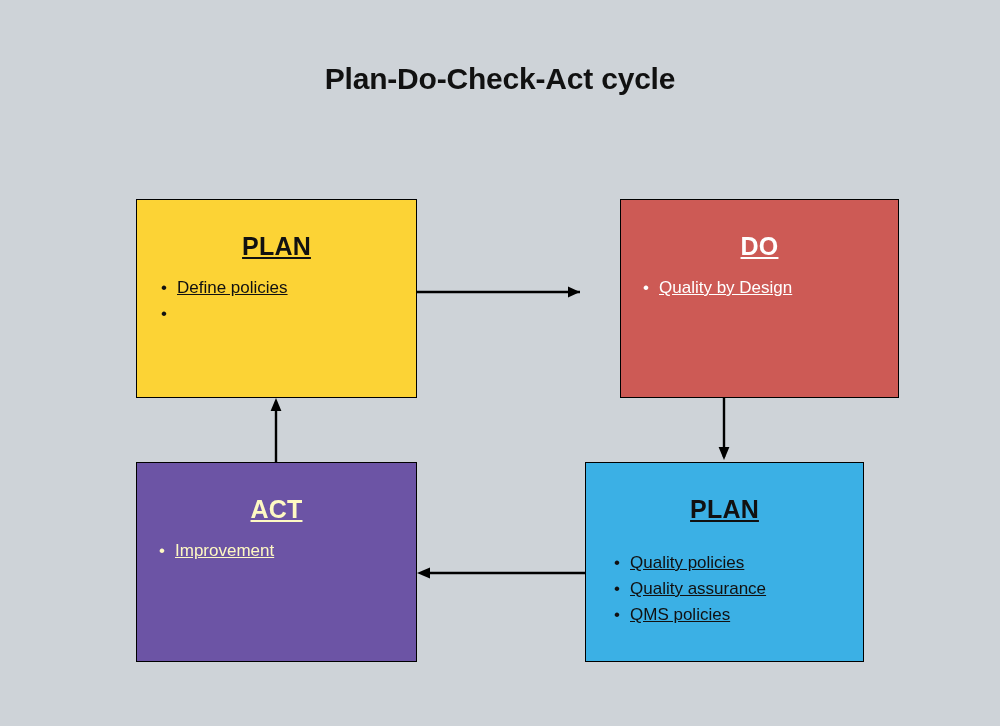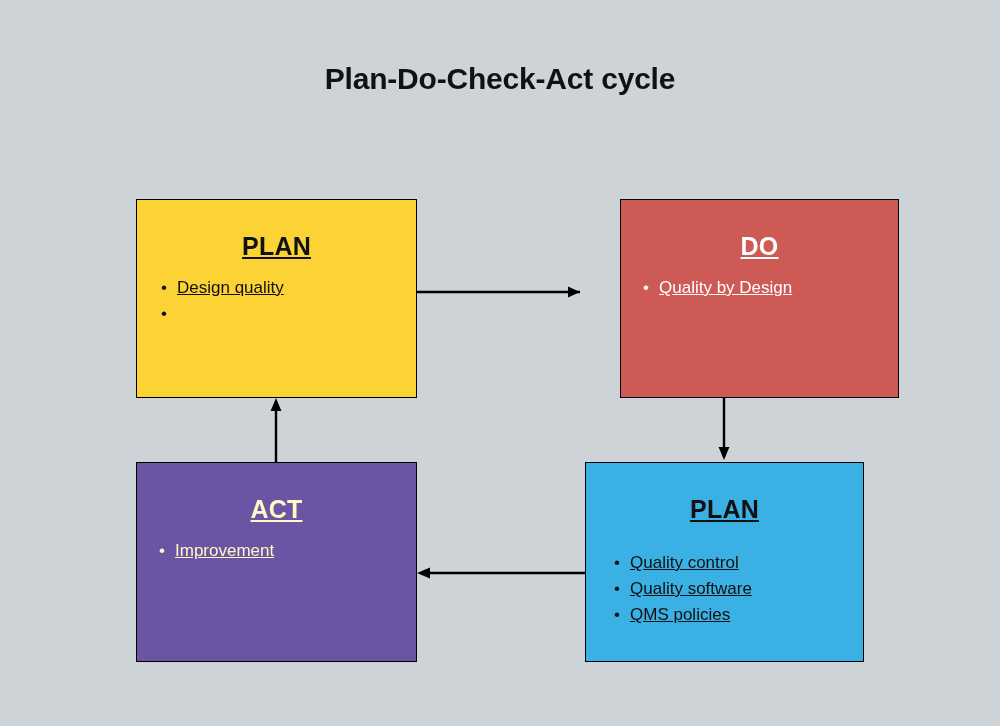--- a/index.html
+++ b/index.html
@@ -117,37 +117,37 @@
 </head>
 <body>
 
 <div id="canvas">
 
   <div id="page-title">Plan-Do-Check-Act cycle</div>
 
   <div class="node" id="node-plan">
     <div class="node-title">PLAN</div>
     <ul class="node-list">
-      <li><span class="bullet">•</span><span>Design quality</span></li>
+      <li><span class="bullet">•</span><span>Define policies</span></li>
       <li><span class="bullet">•</span></li>
     </ul>
   </div>
 
   <div class="node" id="node-do">
     <div class="node-title">DO</div>
     <ul class="node-list">
       <li><span class="bullet">•</span><span>Quality by Design</span></li>
     </ul>
   </div>
 
   <div class="node" id="node-check">
     <div class="node-title">PLAN</div>
     <ul class="node-list">
-      <li><span class="bullet">•</span><span>Quality control</span></li>
-      <li><span class="bullet">•</span><span>Quality software</span></li>
+      <li><span class="bullet">•</span><span>Quality policies</span></li>
+      <li><span class="bullet">•</span><span>Quality assurance</span></li>
       <li><span class="bullet">•</span><span>QMS policies</span></li>
     </ul>
   </div>
 
   <div class="node" id="node-act">
     <div class="node-title">ACT</div>
     <ul class="node-list">
       <li><span class="bullet">•</span><span>Improvement</span></li>
     </ul>
   </div>

